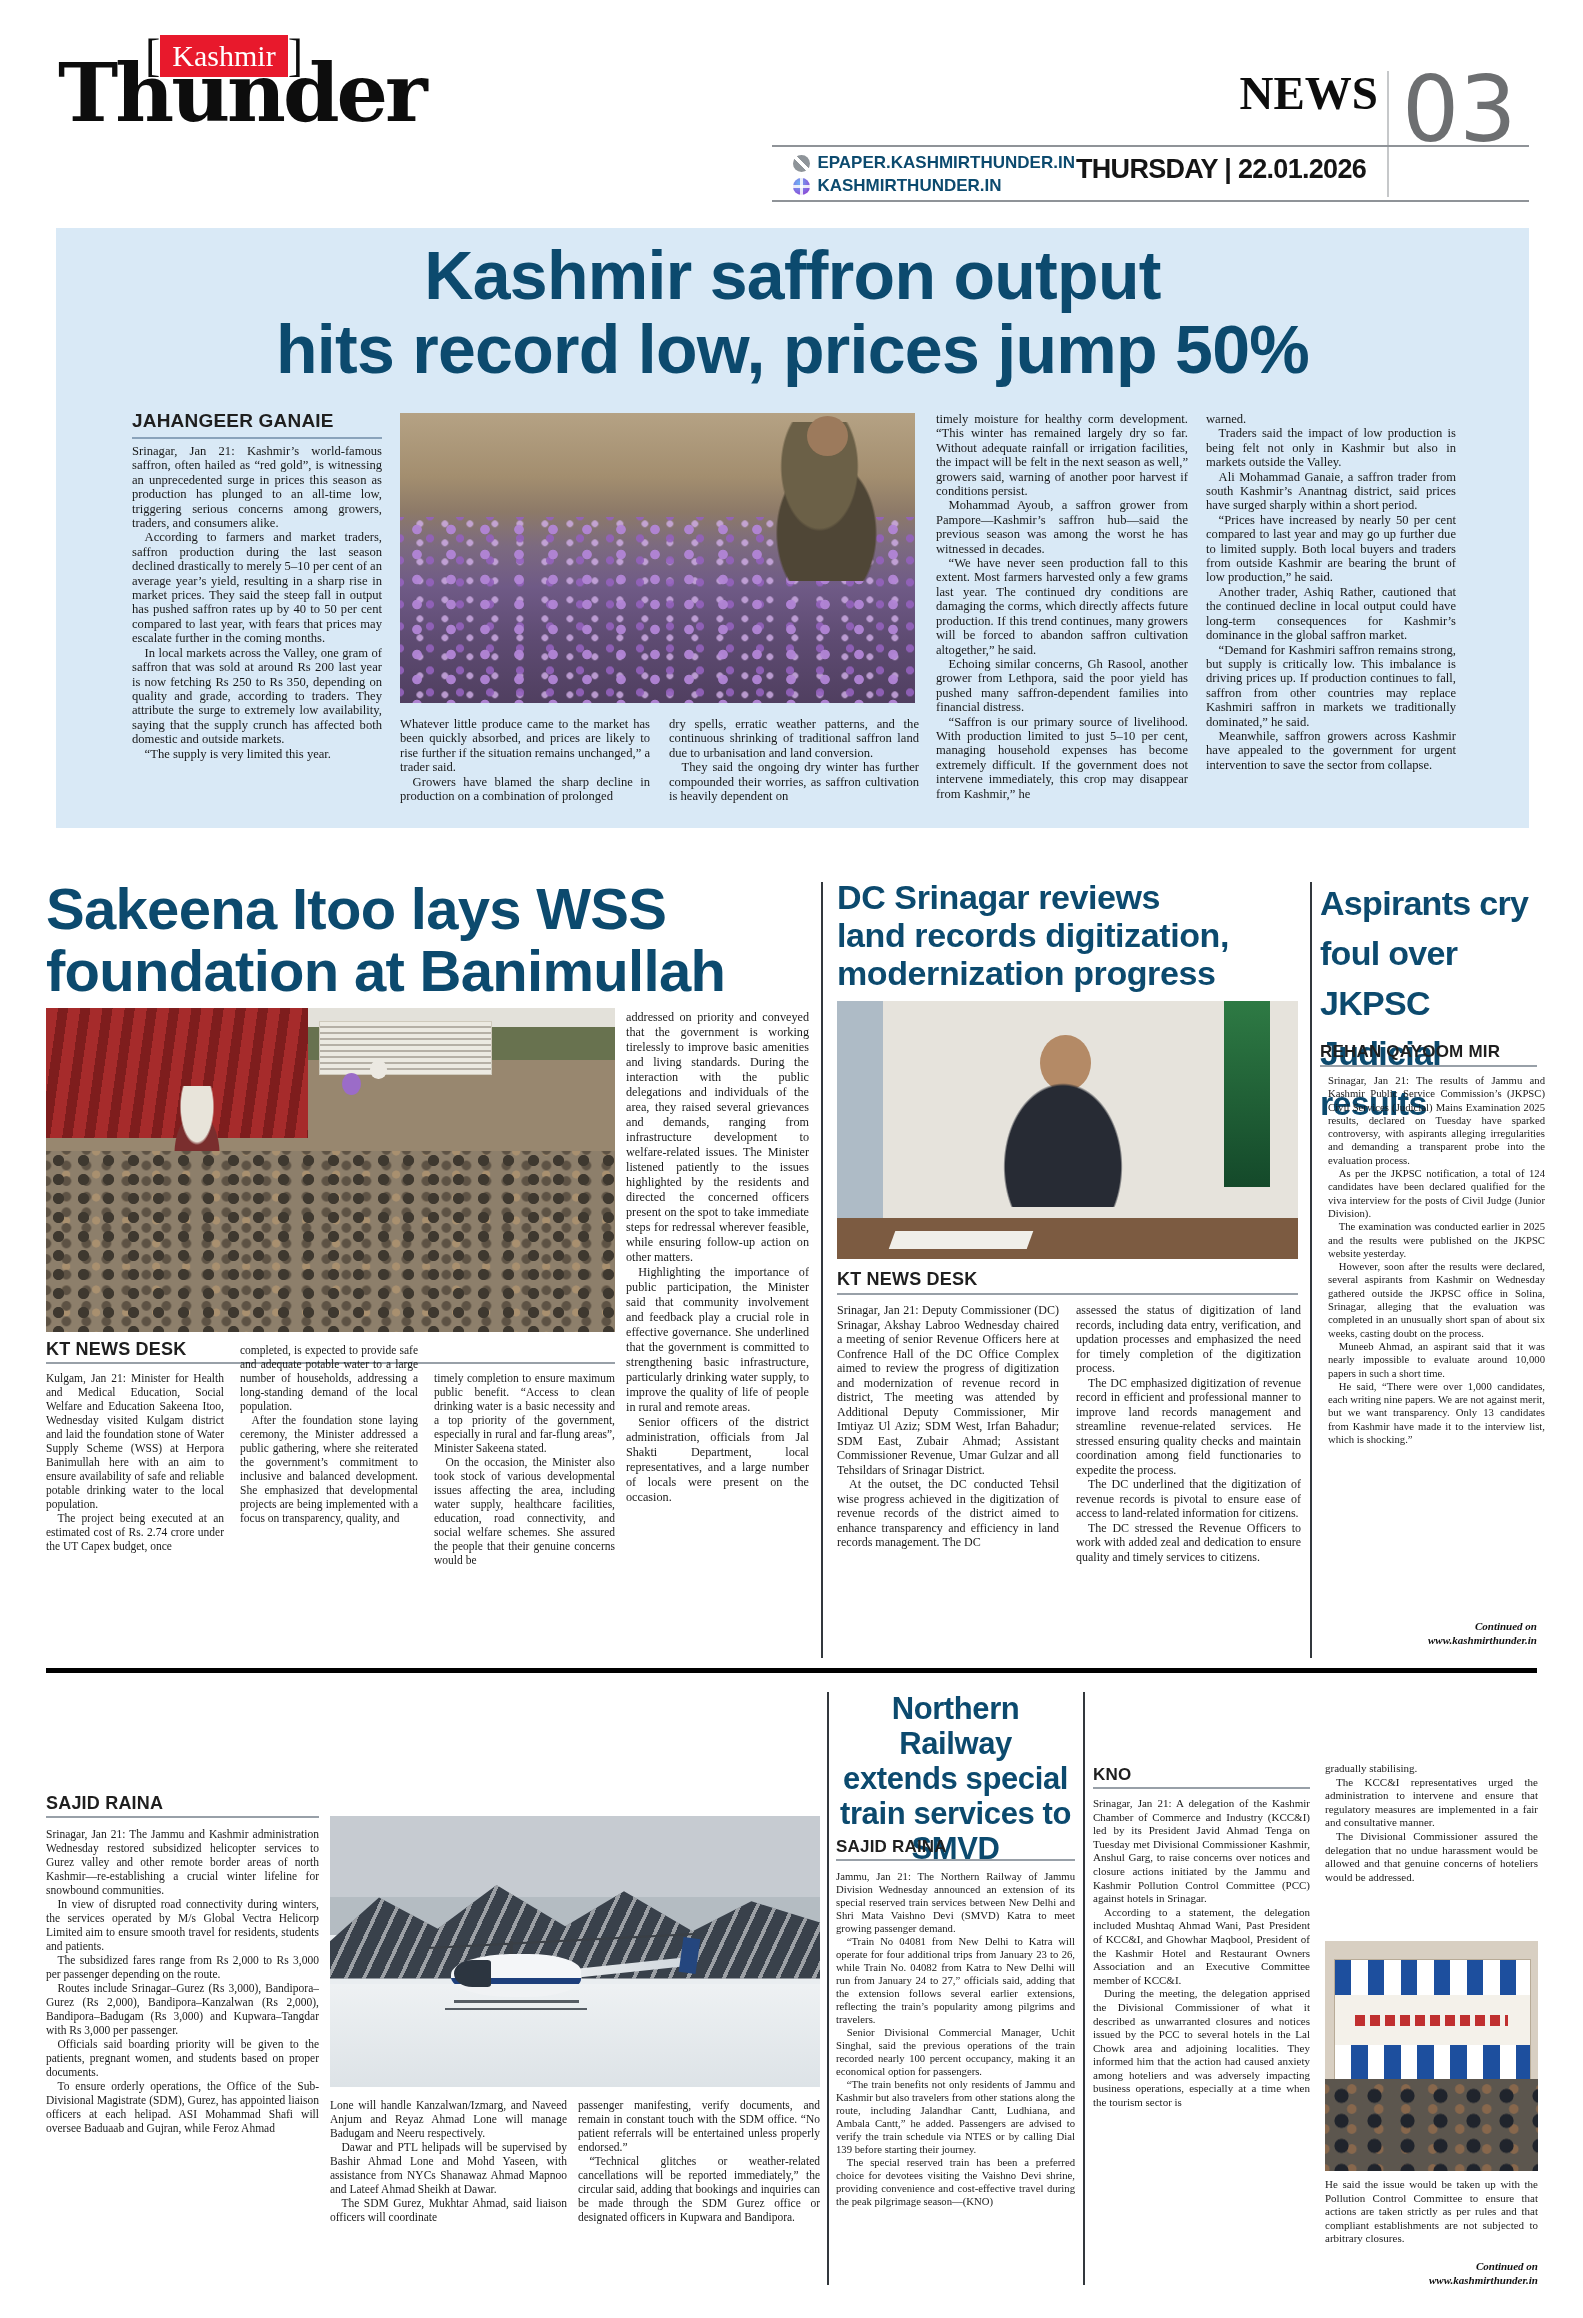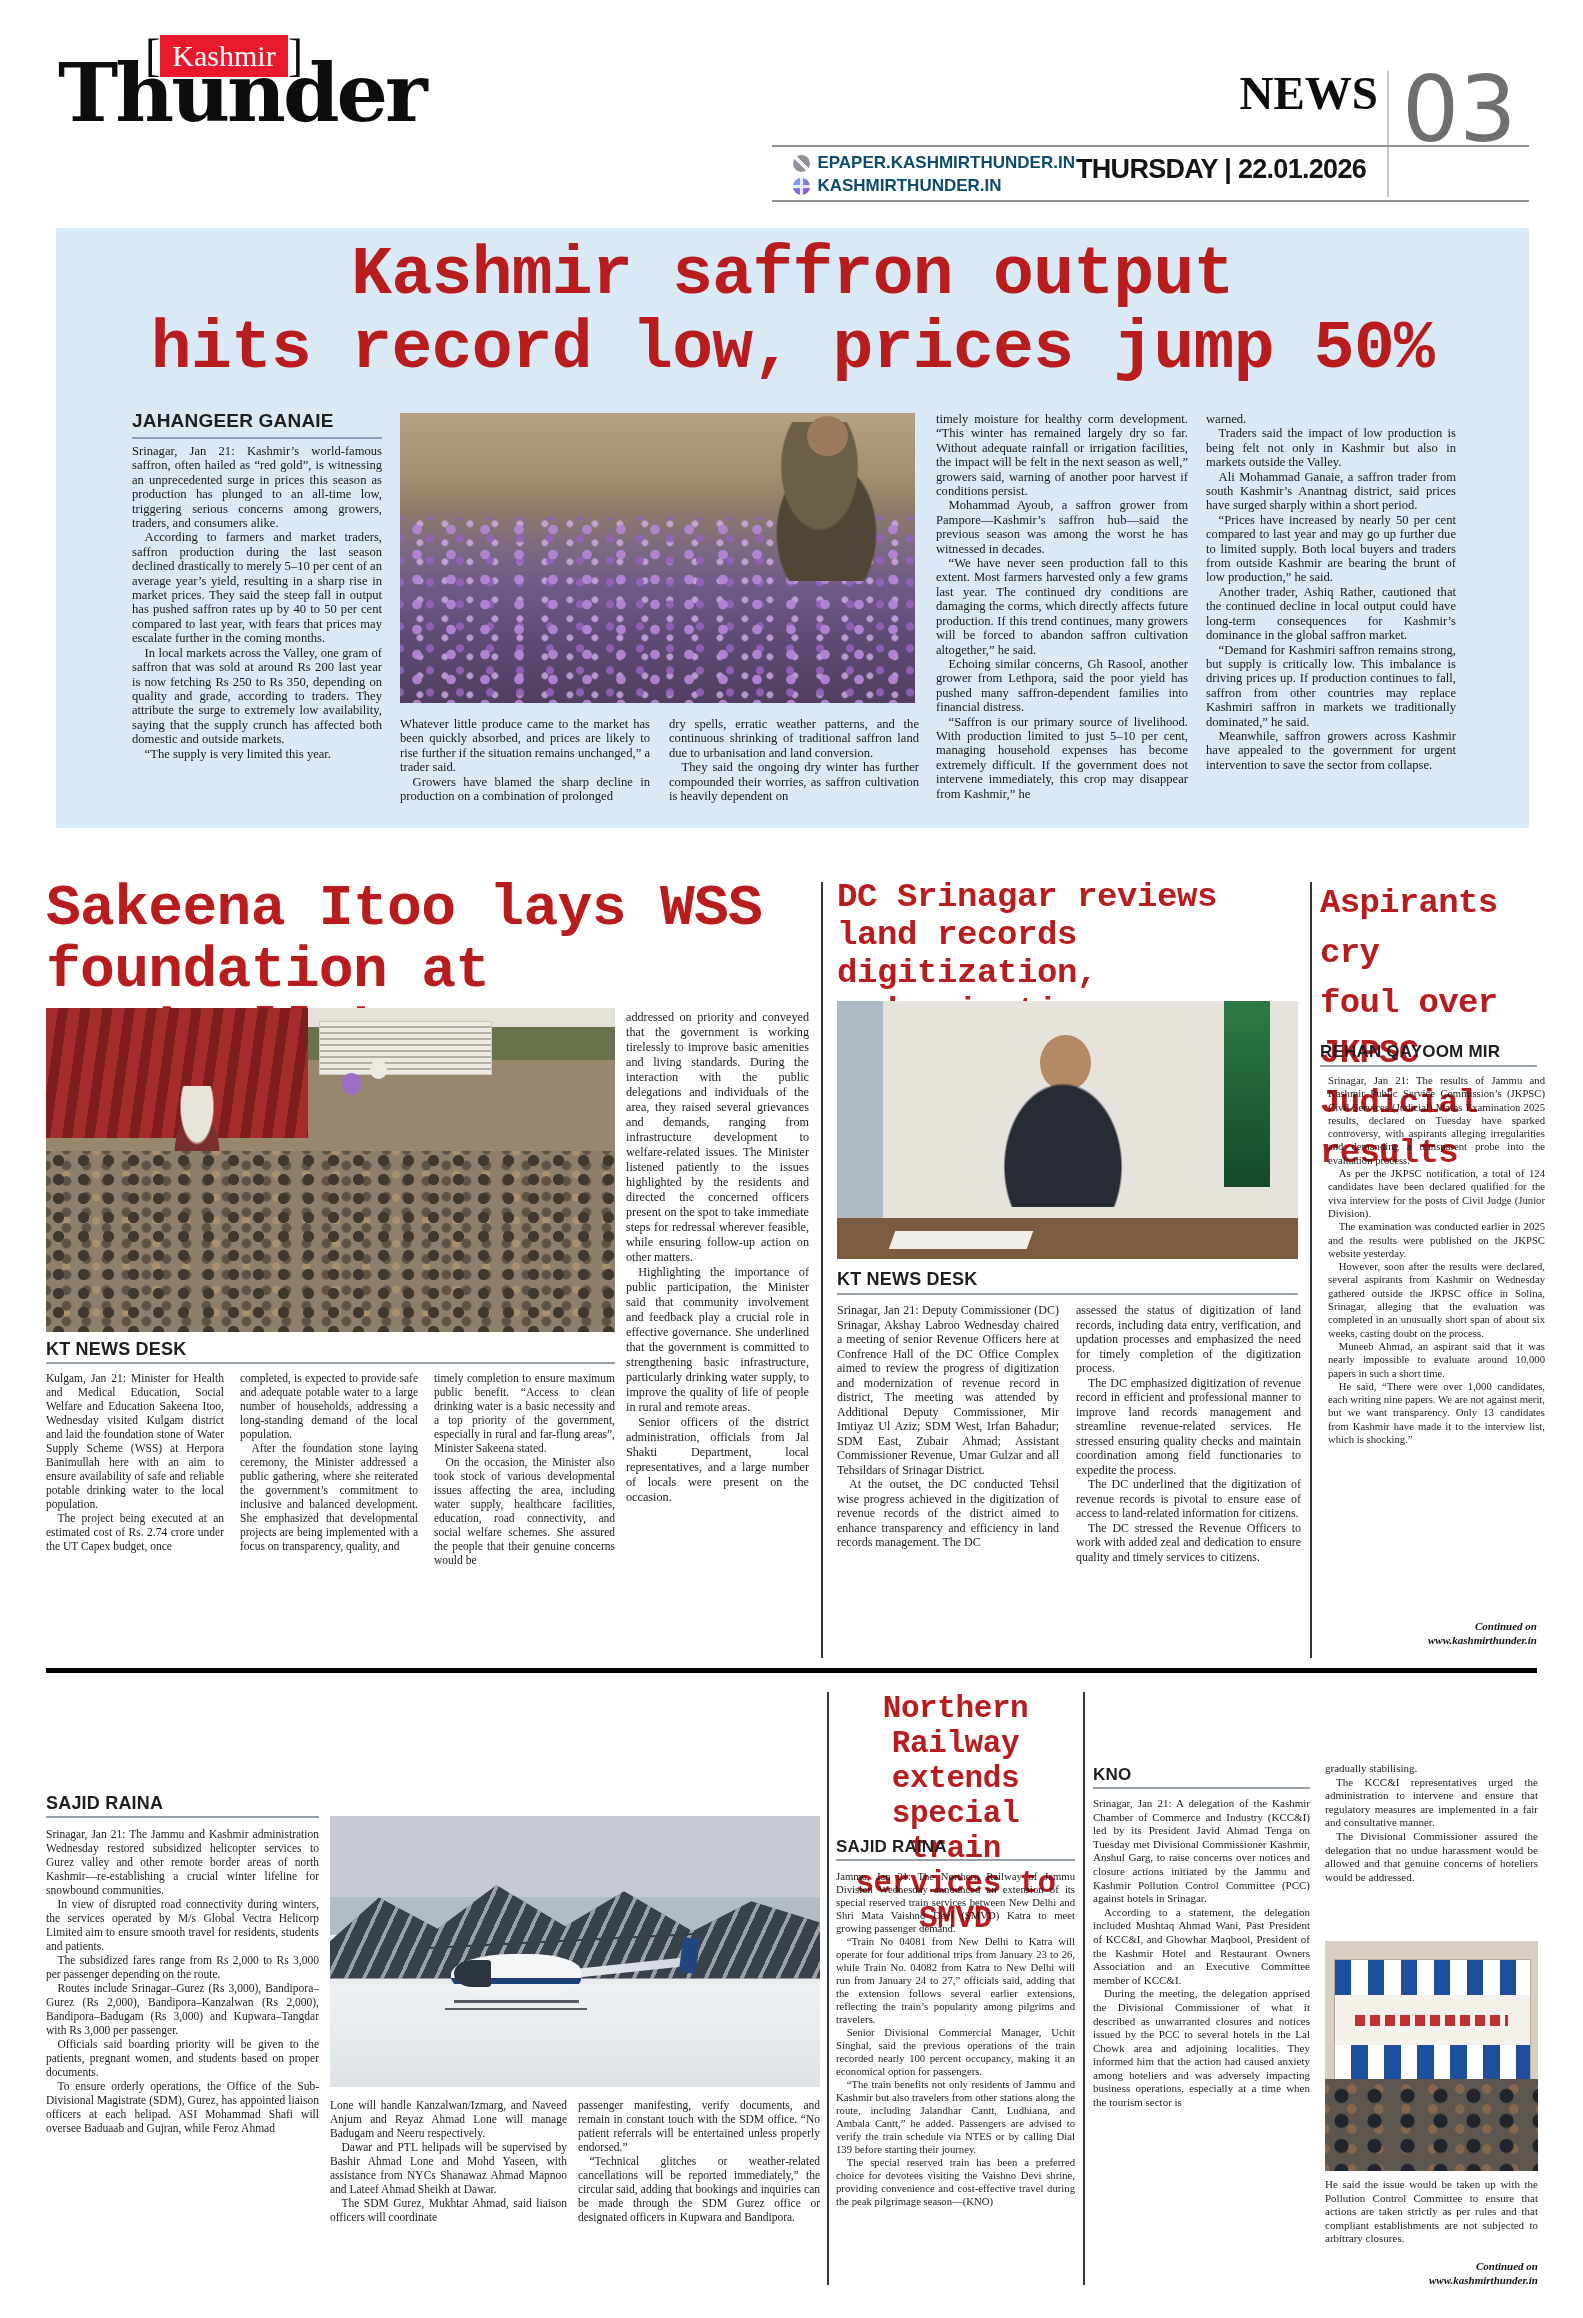--- a/index.html
+++ b/index.html
@@ -2,21 +2,21 @@
 <html style="font-size:12px"><head>
 <meta charset="utf-8">
 <style>
   html,body{margin:0;padding:0;background:#fff;}
   .page{position:relative;width:1584px;height:2319px;background:#fff;overflow:hidden;
         font-family:"Liberation Serif",serif;color:#111;}
   .abs{position:absolute;}
   
   .bt{font-family:"Liberation Serif",serif;text-align:justify;white-space:pre-line;
       color:#191919;overflow:hidden;}
-  .hl{font-family:Liberation Mono, monospace;font-weight:700;color:#b91c1c;}
+  .hl{font-family:Liberation Sans, sans-serif;font-weight:700;color:#0c4a6e;}
   .by{font-family:"Liberation Sans",sans-serif;font-weight:700;color:#1f1f1f;letter-spacing:0.2px;}
   .rule{background:#98a0a8;height:1.5px;}
   .vline{background:#33383d;width:1.5px;}
   .contd{font-family:"Liberation Serif",serif;font-weight:700;font-style:italic;
          font-size:11px;line-height:14px;text-align:right;color:#101010;}
   
   #logo{left:58px;top:33px;width:459px;height:100px;}
   #logo-title{position:absolute;left:0;top:19px;font-family:"DejaVu Serif",serif;
               font-weight:700;font-size:81px;line-height:1;letter-spacing:-3px;color:#0d0d0d;}
   #logo-tag{position:absolute;left:87px;top:1.5px;display:flex;align-items:center;z-index:2;}
@@ -83,21 +83,21 @@
   .sk-balloon-b{position:absolute;left:57%;top:16%;width:16.3px;height:19px;border-radius:50%;background:#ece9e2;}
   .sk-crowd{position:absolute;left:0;top:44%;right:0;bottom:0;background-color:#8d7f6b;
      background-image:radial-gradient(circle,#3e382f 0 5.2px,transparent 6px),
        radial-gradient(circle,#5d5244 0 4.4px,transparent 5.2px),
        radial-gradient(circle,#a9906f 0 3.7px,transparent 4.4px);
      background-size:25px 19px,20px 15.6px,30px 23px;background-position:0 0,10.4px 6.7px,5.2px 12px;}
   #sakeena-desk{left:0;top:461px;font-size:18px;}
   #sakeena-desk-rule{left:0;top:484px;width:569px;}
   .sk-col{font-size:11.5px;line-height:14px;}
   #sakeena-col1{left:0;top:493px;width:178px;height:281px;}
-  #sakeena-col2{left:194px;top:493px;width:178px;height:281px;}
+  #sakeena-col2{left:194px;top:465px;width:178px;height:281px;}
   #sakeena-col3{left:388px;top:493px;width:181px;height:281px;}
   #sakeena-colr{left:580px;top:132px;width:183px;height:643px;font-size:12.2px;line-height:15px;}
   #div-mid-1{left:821px;top:882px;height:776px;}
   #div-mid-2{left:1310px;top:882px;height:776px;}
   #dc{left:837px;top:878px;width:464px;height:783px;}
   #dc-h div{font-size:34px;line-height:38px;letter-spacing:-0.4px;}
   #dc-photo{left:0;top:123px;width:461px;height:258px;overflow:hidden;
      background:linear-gradient(90deg,#aebbc6 0 10%,#e6e3dc 10% 100%);}
   .dc-flag{position:absolute;left:84%;top:0;width:10%;height:72%;
      background:linear-gradient(180deg,#2e7a44,#14492a);}

